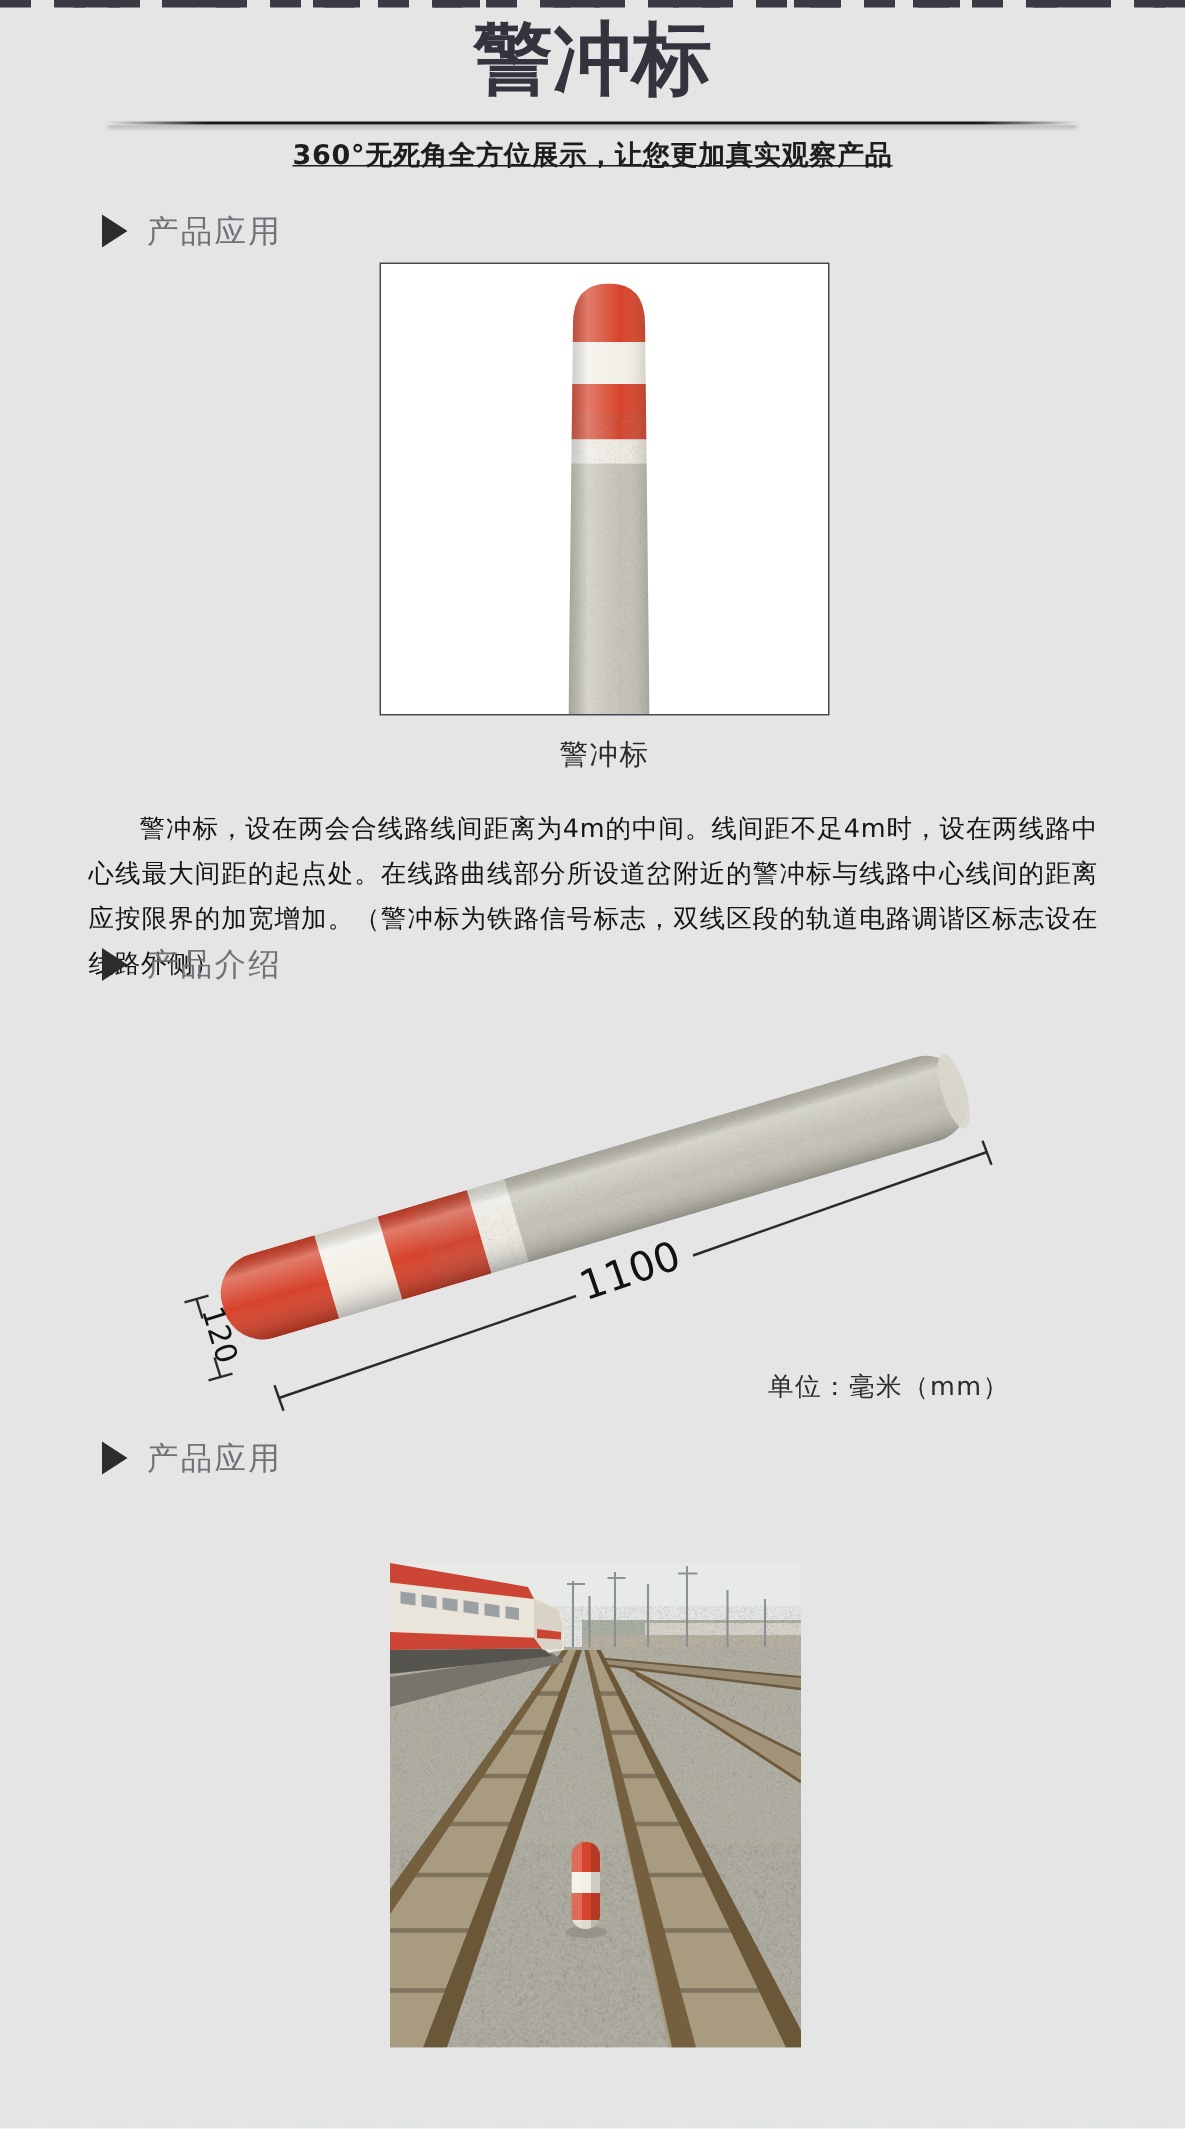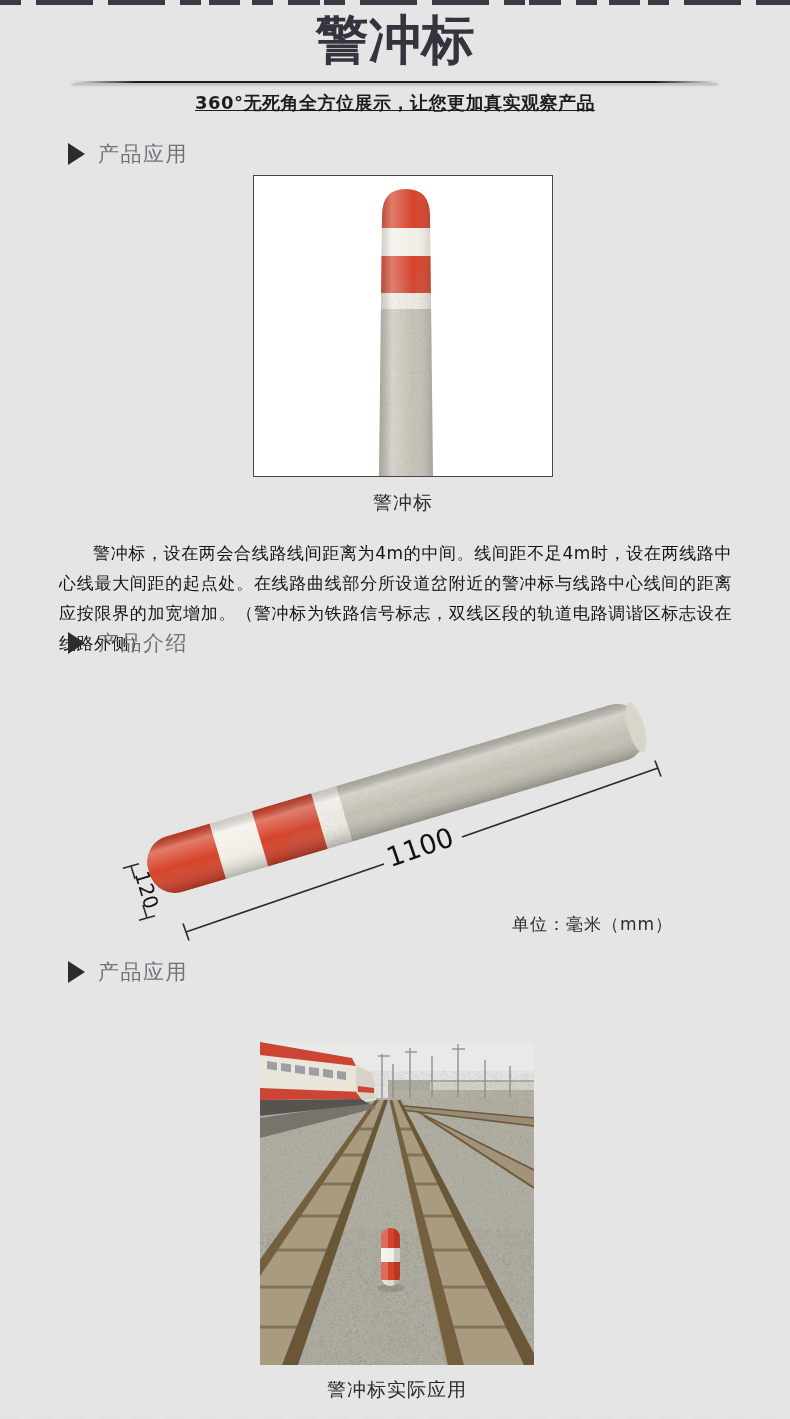--- a/index.html
+++ b/index.html
@@ -252,16 +252,15 @@
           <rect x="121" y="186" width="19" height="20" fill="#d6432b"></rect>
           <rect x="121" y="206" width="19" height="14" fill="#f2efe7"></rect>
           <rect x="121" y="220" width="19" height="18" fill="#d6432b"></rect>
           <rect x="121" y="238" width="19" height="8" fill="#ded9cc"></rect>
           <rect x="121" y="186" width="7" height="58" fill="rgba(255,255,255,0.22)"></rect>
           <rect x="134" y="186" width="6" height="58" fill="rgba(0,0,0,0.15)"></rect>
         </g>
       </g>
     </svg>
   </div>
-  <div class="figure-caption" id="cap-app">警冲标实际应用</div>
 
   <div class="bottom-strip"></div>
 </div>
 
 </body></html>

